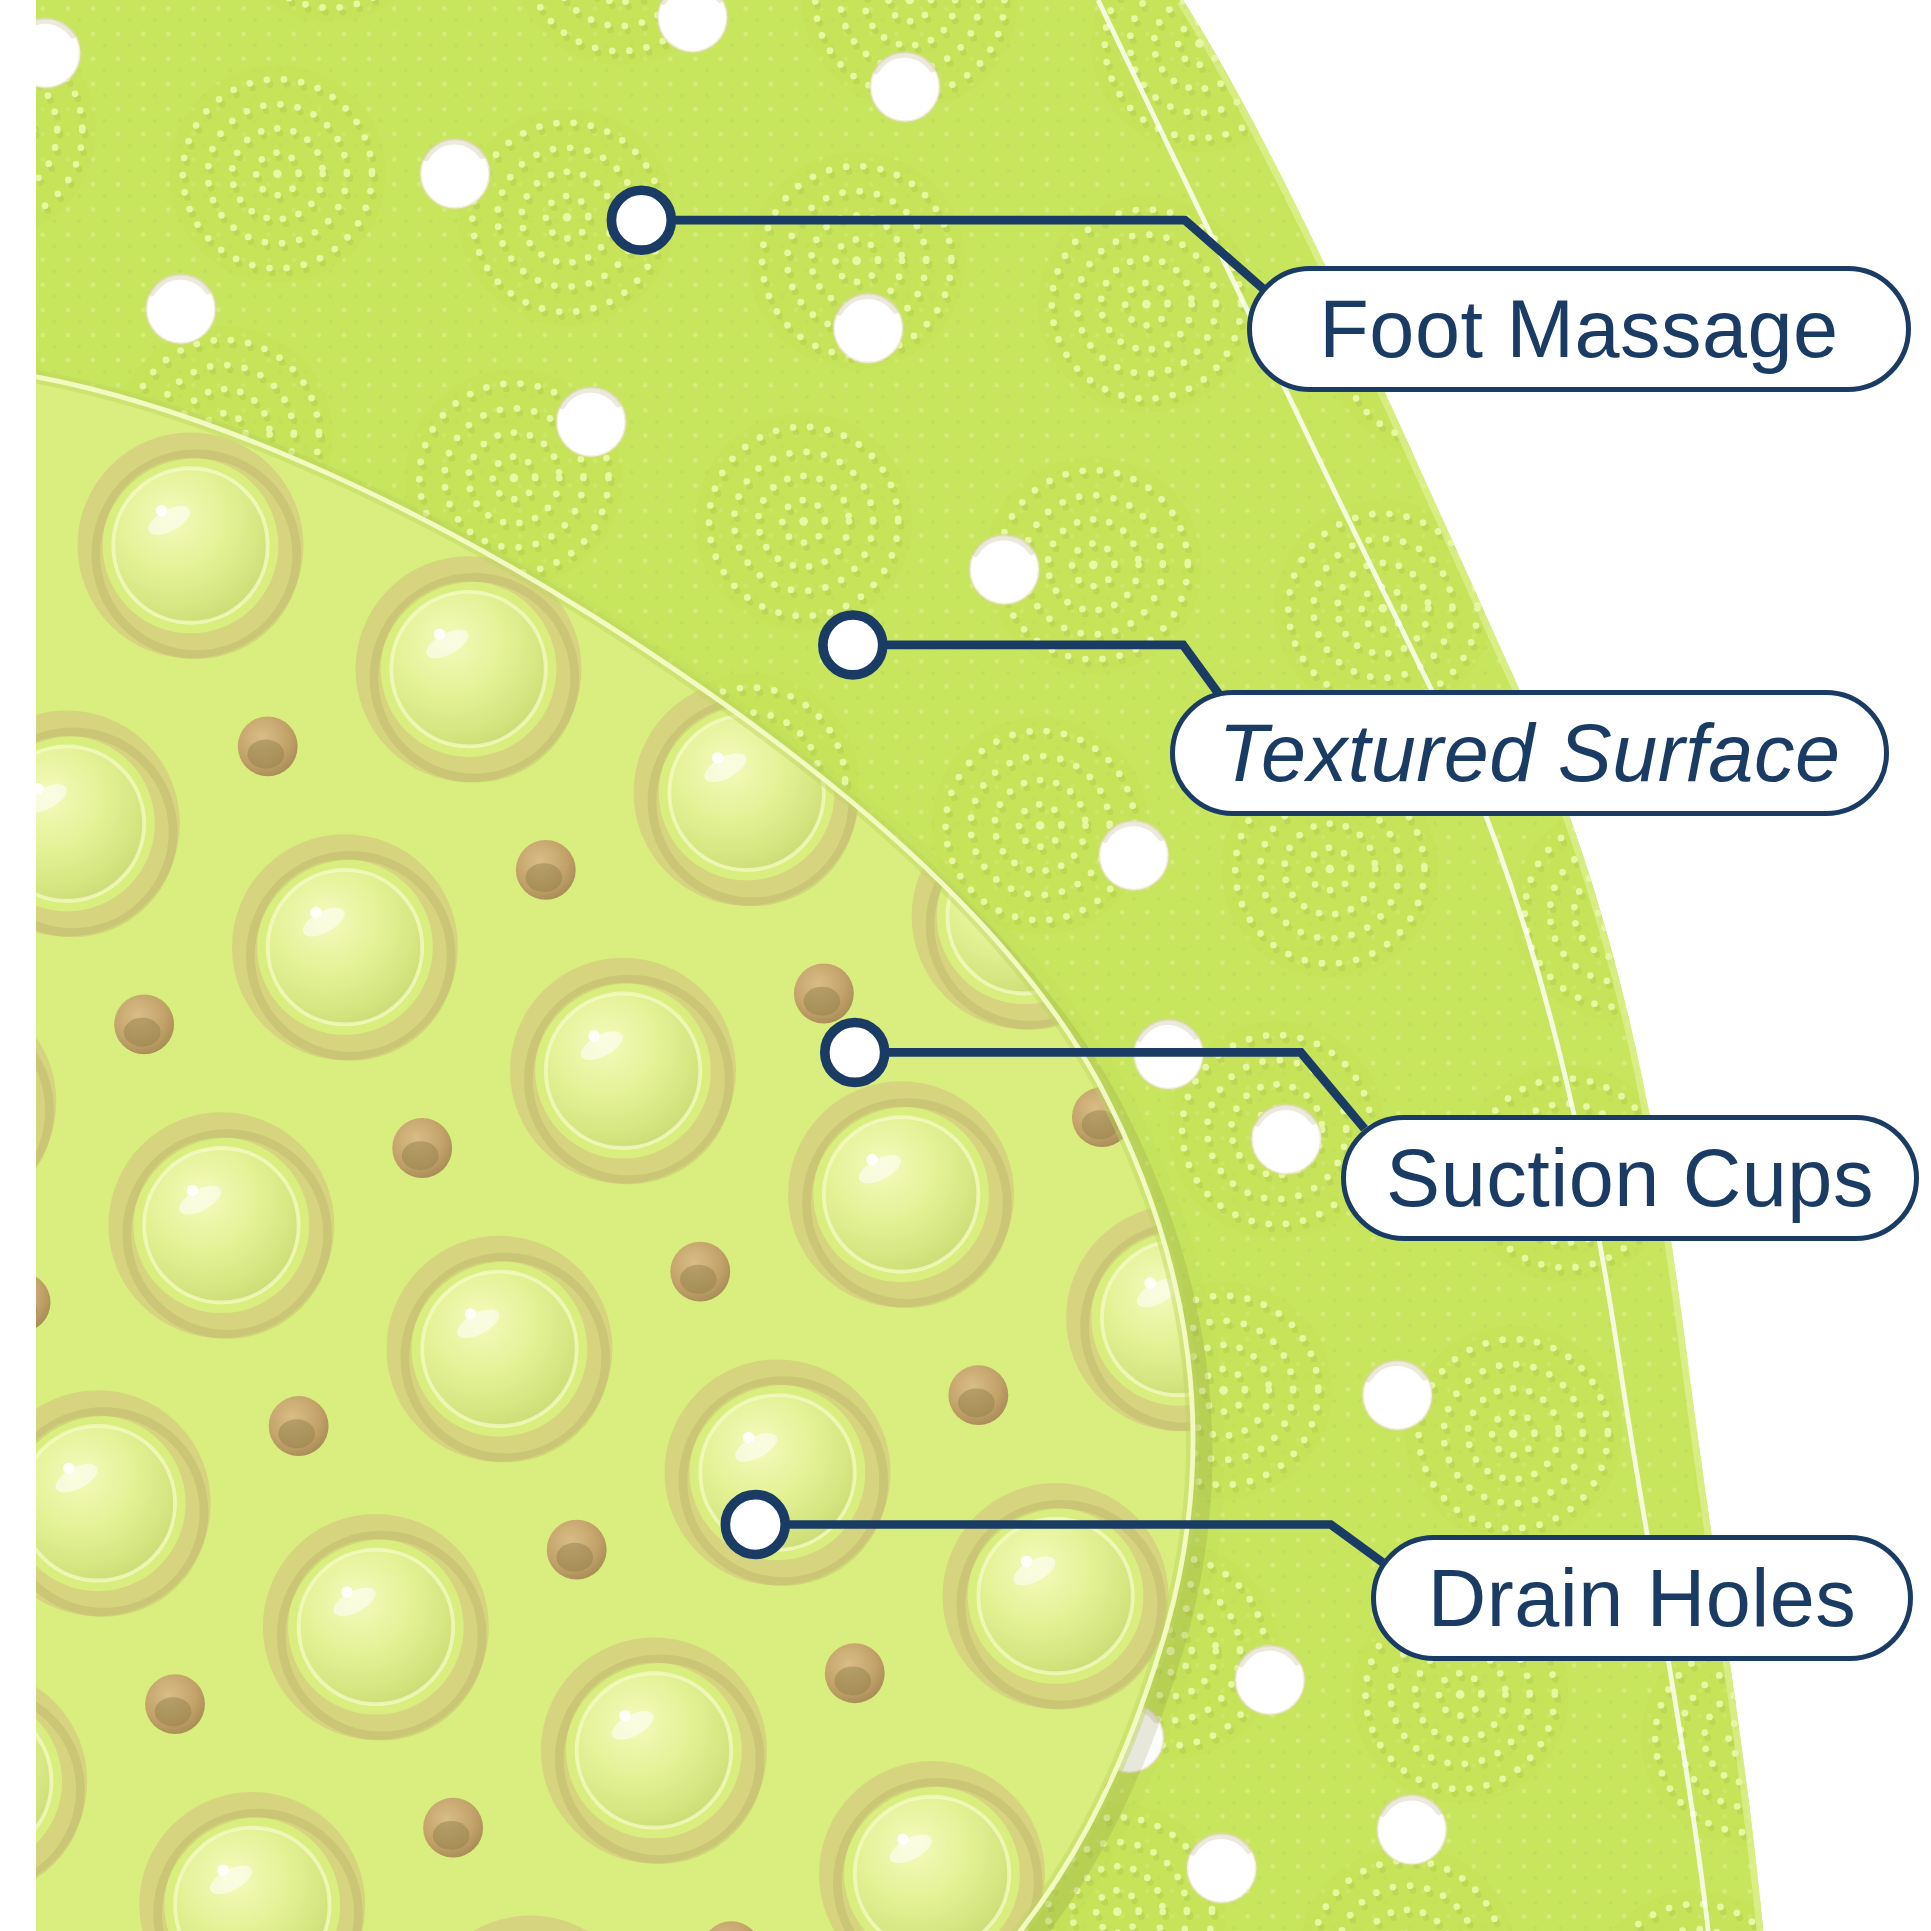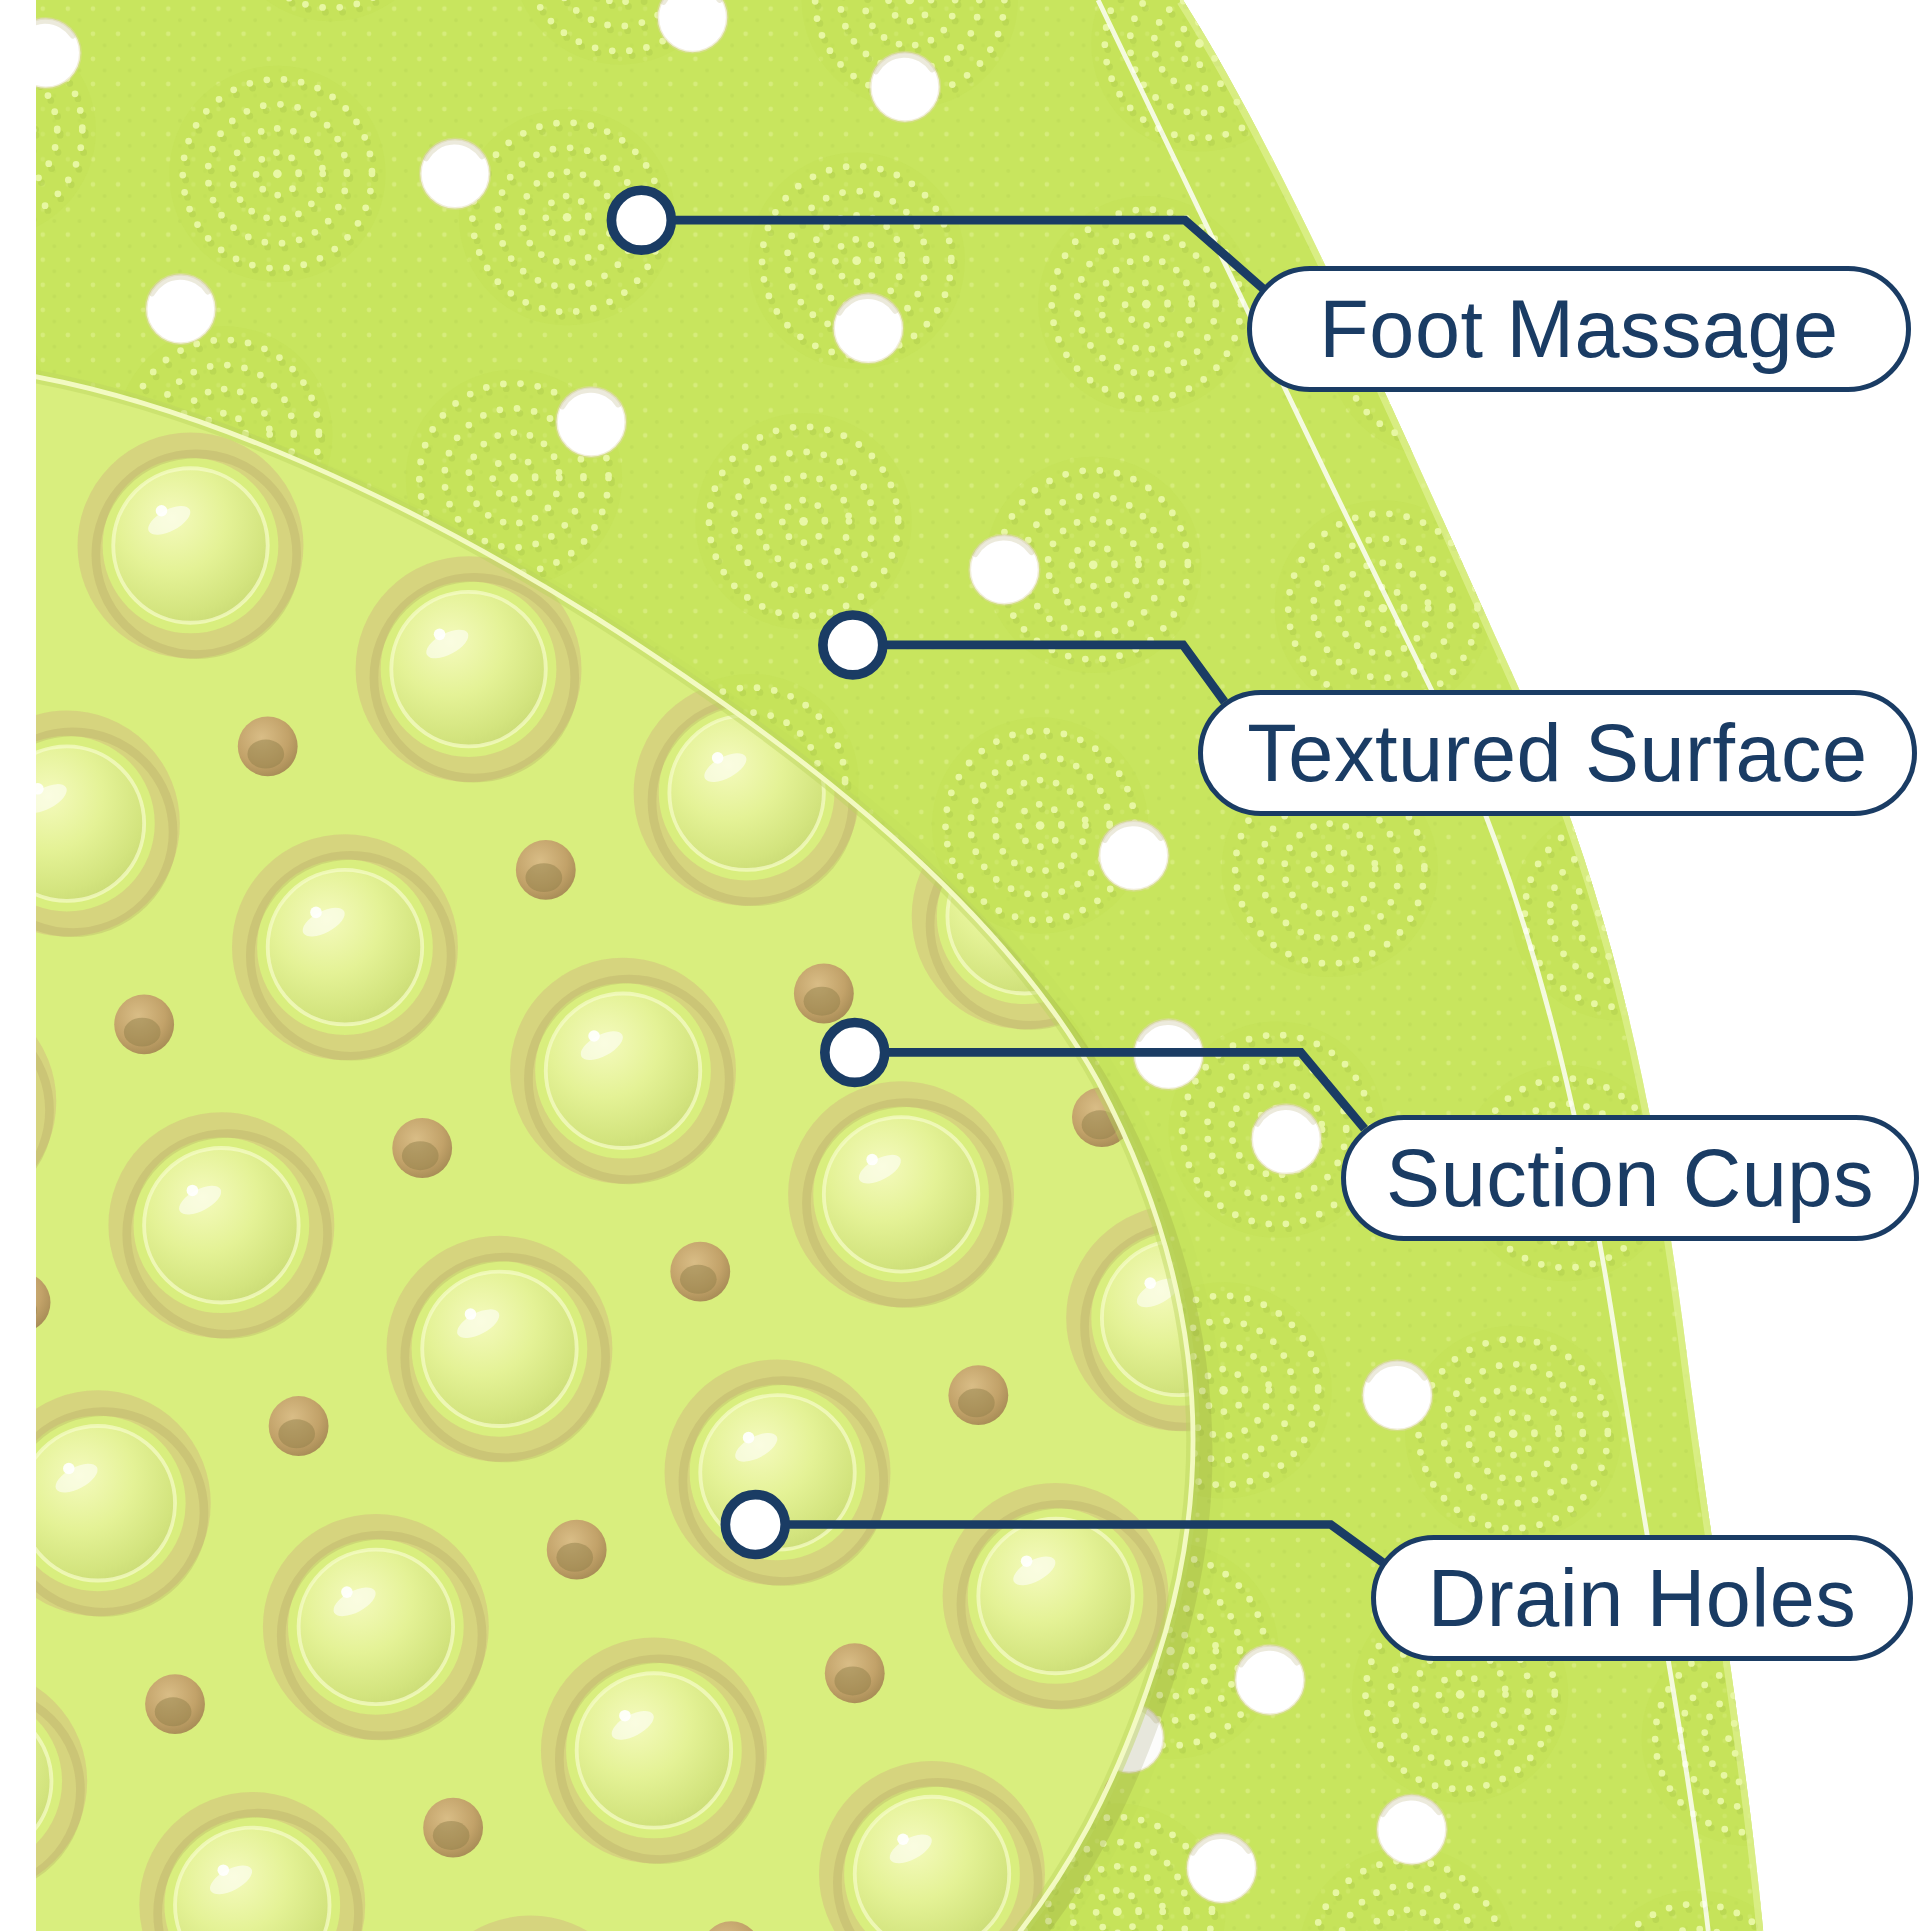--- a/index.html
+++ b/index.html
@@ -1155,21 +1155,21 @@
     </g>
     <g class="connector">
       <path d="M777,1579 L1341,1579 L1397,1620"></path>
       <circle cx="745" cy="1579" r="31"></circle>
     </g>
   </svg>
 
   <div class="pill" style="left:1211px;top:266px;width:664px;height:126px;">
     <span>Foot Massage</span>
   </div>
-  <div class="pill" style="left:1162px;top:690px;width:719px;height:126px;">
+  <div class="pill" style="left:1134px;top:690px;width:719px;height:126px;font-style:italic;">
     <span>Textured Surface</span>
   </div>
   <div class="pill" style="left:1305px;top:1115px;width:578px;height:126px;">
     <span>Suction Cups</span>
   </div>
   <div class="pill" style="left:1335px;top:1535px;width:542px;height:126px;">
     <span>Drain Holes</span>
   </div>
 </div>
 

